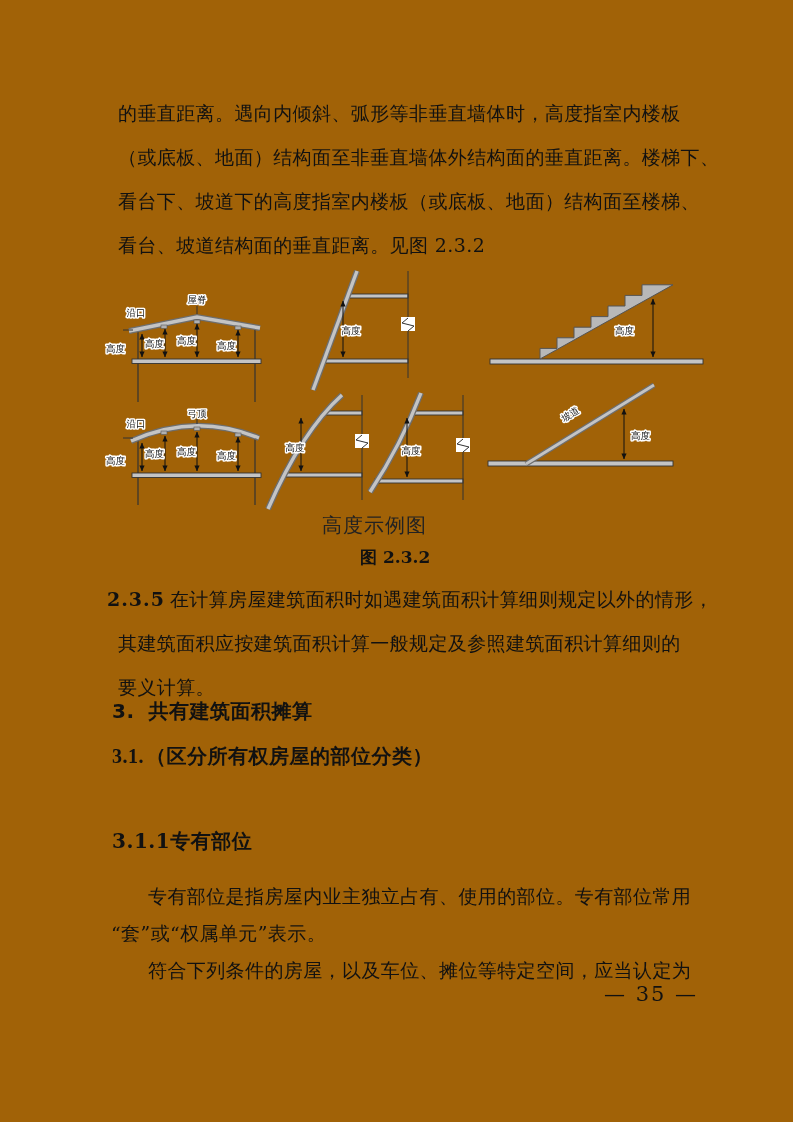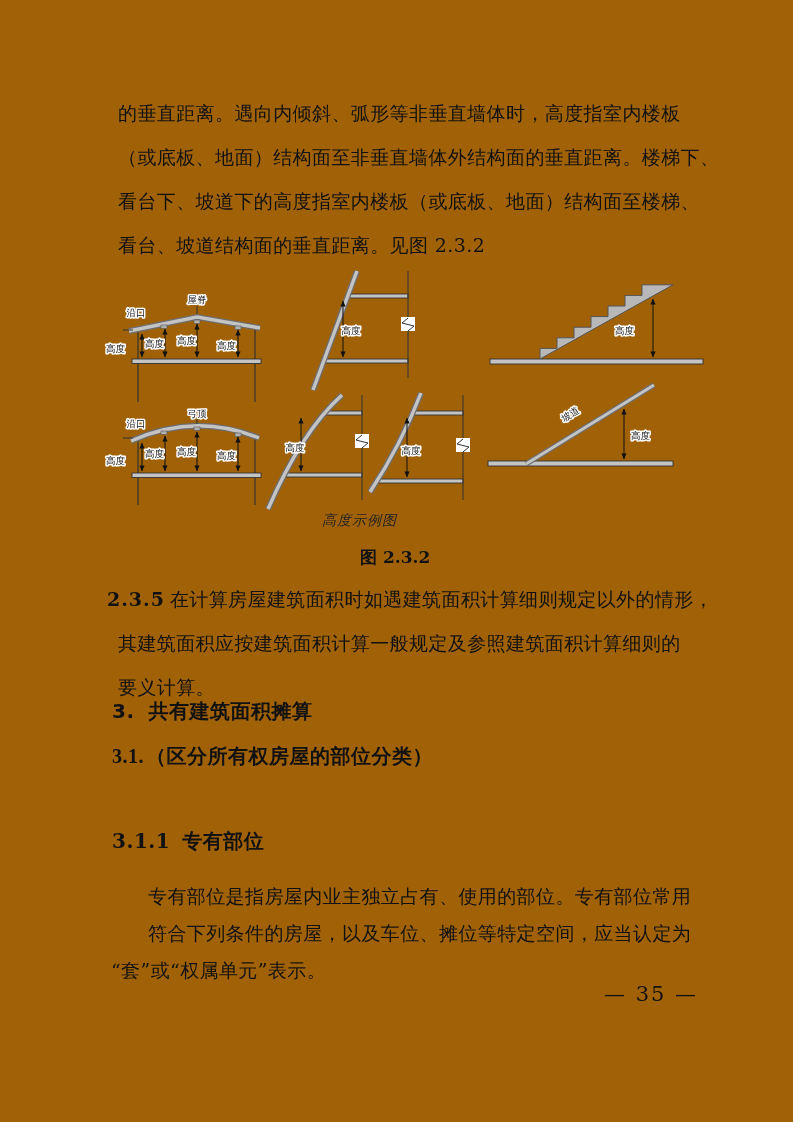--- a/index.html
+++ b/index.html
@@ -8,43 +8,43 @@
     margin:0 auto; overflow:hidden;
     font-family:"DejaVu Serif","Liberation Serif",serif; color:#111;
   }
   .tline{white-space:nowrap;}
   .intro{
     position:absolute; left:118px; top:91px; width:600px;
     font-size:19px; line-height:44px; letter-spacing:0.4px;
   }
   .figure-svg{position:absolute; left:98px; top:268px; width:650px; height:258px;}
   .fig-caption{
-    position:absolute; left:322px; top:512px; font-size:14px; letter-spacing:1px;
-    font-family:"DejaVu Sans","Liberation Sans",sans-serif; color:#222;font-style:italic;
+    position:absolute; left:322px; top:512px; font-size:20px; letter-spacing:1px;
+    font-family:"DejaVu Sans","Liberation Sans",sans-serif; color:#222;
   }
   .fig-num{
     position:absolute; left:360px; top:546px; font-size:17px; font-weight:bold;
   }
   .s235{
     position:absolute; left:107px; top:577px; width:600px;
     font-size:19px; line-height:44px; letter-spacing:0.4px;
   }
   .s235 .cont{padding-left:11px;}
   .s235 .num{font-weight:bold; margin-right:5px; letter-spacing:1px;}
   .heading{
     position:absolute; left:112px;
     font-family:"DejaVu Sans","Liberation Sans",sans-serif;
     font-size:20px; letter-spacing:0.5px; white-space:nowrap;
   }
   .h3{top:698px; font-weight:700;}
   .h3 .hnum{margin-right:14px;}
   .h31{top:743px; font-weight:bold;}
   .h31 .hnum{margin-right:2px; font-family:Liberation Serif, serif;}
   .h311{top:828px; font-weight:bold;}
-  .h311 .hnum{margin-right:12px; font-family:"DejaVu Serif","Liberation Serif",serif;}
+  .h311 .hnum{margin-right:0; font-family:"DejaVu Serif","Liberation Serif",serif;}
   .b31{
     position:absolute; left:118px; top:786px; font-size:19px; letter-spacing:0.4px;
     padding-left:28px; white-space:nowrap;
   }
   .s311{
     position:absolute; left:118px; top:858px; width:600px;
     font-size:19px; line-height:37px; letter-spacing:0.4px;margin-top:20px;
   }
   .s311 .ind{padding-left:30px;}
   .s311 .hang{margin-left:-7px;}
@@ -204,19 +204,19 @@
     <span class="hnum">3.1.</span><span>（区分所有权房屋的部位分类）</span>
   </div>
 
 
   <div class="heading h311">
     <span class="hnum">3.1.1</span><span>专有部位</span>
   </div>
 
   <div class="s311">
     <div class="tline ind">专有部位是指房屋内业主独立占有、使用的部位。专有部位常用</div>
+    <div class="tline hang">“套”或“权属单元”表示。</div>
     <div class="tline ind">符合下列条件的房屋，以及车位、摊位等特定空间，应当认定为</div>
-    <div class="tline hang">“套”或“权属单元”表示。</div>
   </div>
 
   <div class="page-number">— 35 —</div>
 
 </div>
 
 </body></html>

